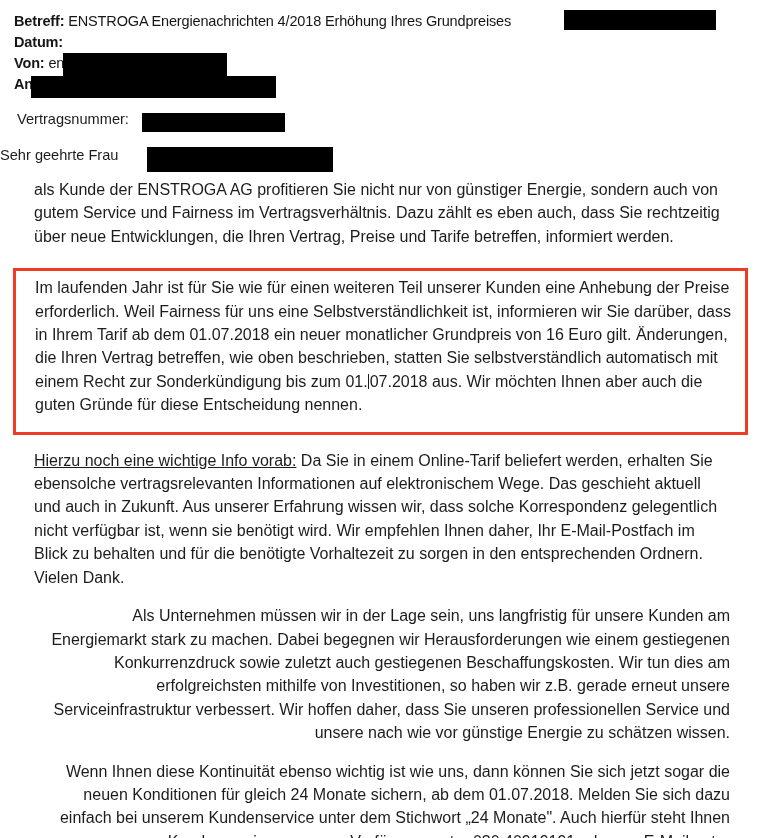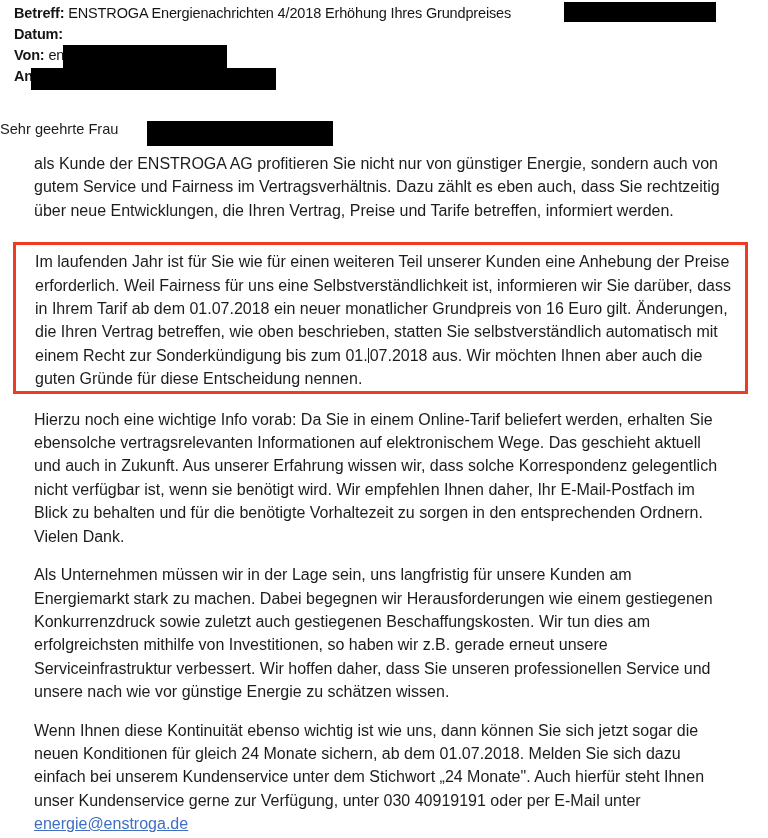--- a/index.html
+++ b/index.html
@@ -15,21 +15,21 @@
     overflow: hidden;
     font-family: "Liberation Sans", sans-serif;
     color: #1a1a1a;
     -webkit-font-smoothing: antialiased;
   }
 
   
   .mail-header {
     position: absolute;
     left: 0;
-    top: 0;
+    top: 8px;
     width: 768px;
     padding: 3px 0 0 14px;
     box-sizing: border-box;
   }
   .hdr-row {
     position: relative;
     height: 21px;
     line-height: 21px;
     white-space: nowrap;
     font-size: 14.5px;
@@ -81,44 +81,45 @@
 
   .para {
     padding: 0 38px 0 34px;
     font-size: 16px;
     line-height: 23.4px;
     color: #1c1c1c;
     text-align: left;
     margin: 0;
   }
 
-  .para + .para { margin-top: 15px; }
+  .para + .para { margin-top: 15px; text-align: right; }
 
   
   .highlight-box {
     position: relative;
     margin: 20px 20px 0 13px;
     border: 3px solid #ee3b24;
-    padding: 5px 12px 0 19px;
+    padding: 5px 12px 15px 19px;
     box-sizing: border-box;
   }
   .highlight-box .para {
     padding: 0;
   }
   
   .caret {
     display: inline-block;
     width: 1px;
     height: 15px;
     background: #1c1c1c;
     vertical-align: -2px;
     margin: 0 0.5px;
   }
 
   .underline-lead {
+    text-decoration: underline;
   }
 
   a.maillink, .maillink {
     color: #3f6fc1;
     text-decoration: underline;
     cursor: pointer;
   }
 
   .sig-block {
     font-size: 14.6px;
@@ -153,20 +154,24 @@
     <span class="hdr-label">An:</span>
   </div>
 
   <span class="redact" id="redact-subject"></span>
   <span class="redact" id="redact-datum"></span>
   <span class="redact" id="redact-an"></span>
 </div>
 
 <div class="mail-body">
 
+  <div class="line-contract">
+    <span>Vertragsnummer:</span>
+    <span class="redact" id="redact-contract"></span>
+  </div>
 
   <div class="line-salutation">
     <span>Sehr geehrte Frau</span>
     <span class="redact" id="redact-frau"></span>
   </div>
 
   <p class="para">als Kunde der ENSTROGA AG profitieren Sie nicht nur von günstiger Energie, sondern auch von gutem Service und Fairness im Vertragsverhältnis. Dazu zählt es eben auch, dass Sie rechtzeitig über neue Entwicklungen, die Ihren Vertrag, Preise und Tarife betreffen, informiert werden.</p>
 
   <div class="highlight-box">
     <p class="para"><span>Im laufenden Jahr ist für Sie wie für einen weiteren Teil unserer Kunden eine Anhebung der Preise erforderlich. Weil Fairness für uns eine Selbstverständlichkeit ist, informieren wir Sie darüber, dass in Ihrem Tarif ab dem 01.07.2018 ein neuer monatlicher Grundpreis von 16 Euro gilt. Änderungen, die Ihren Vertrag betreffen, wie oben beschrieben, statten Sie selbstverständlich automatisch mit einem Recht zur Sonderkündigung bis zum 01.</span><span class="caret"></span><span>07.2018 aus. Wir möchten Ihnen aber auch die guten Gründe für diese Entscheidung nennen.</span></p>

